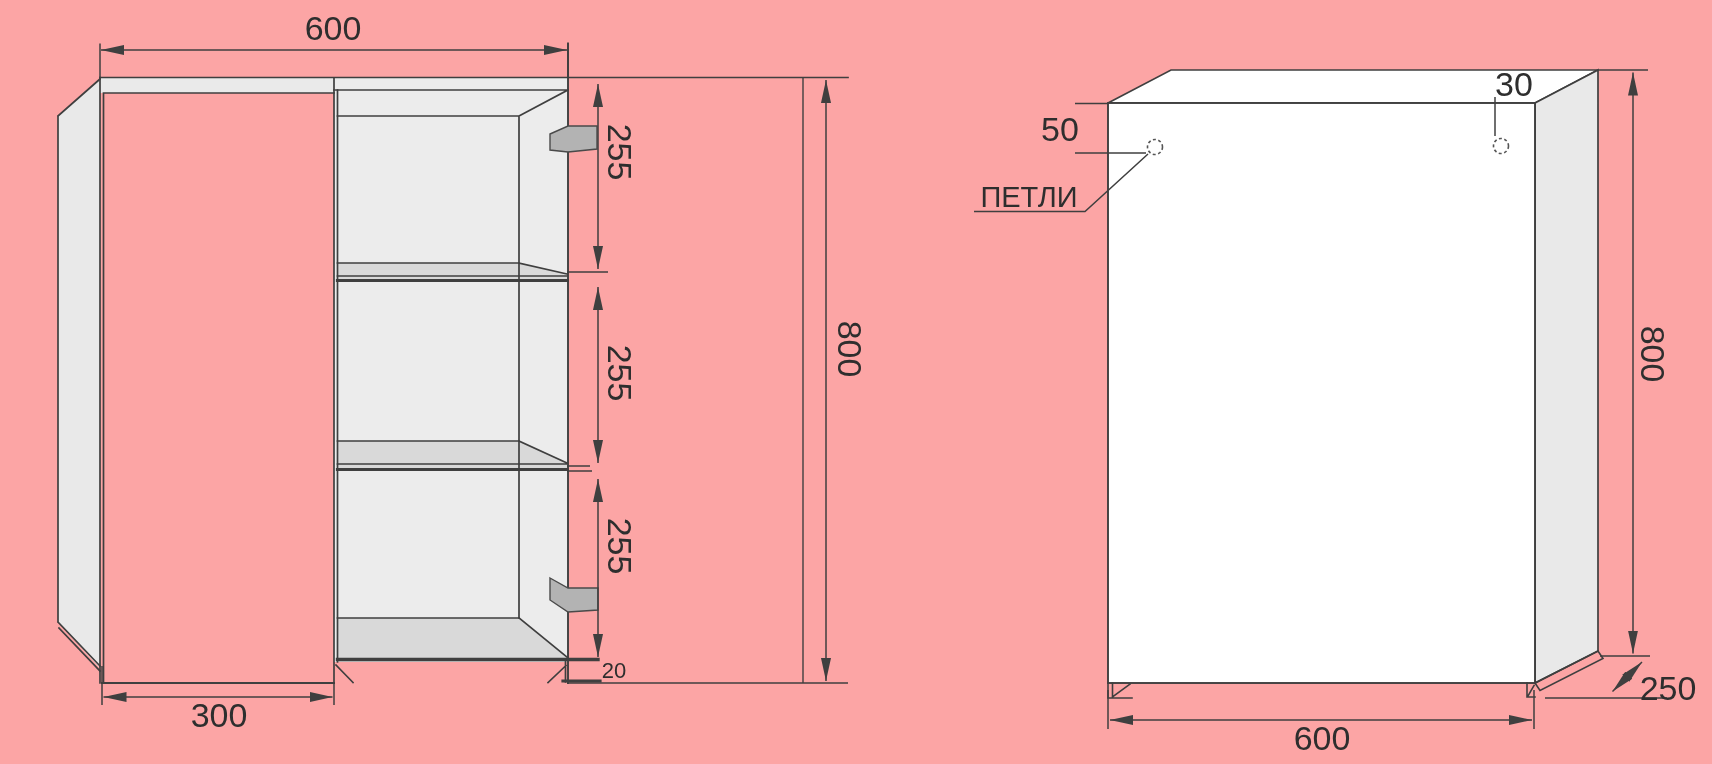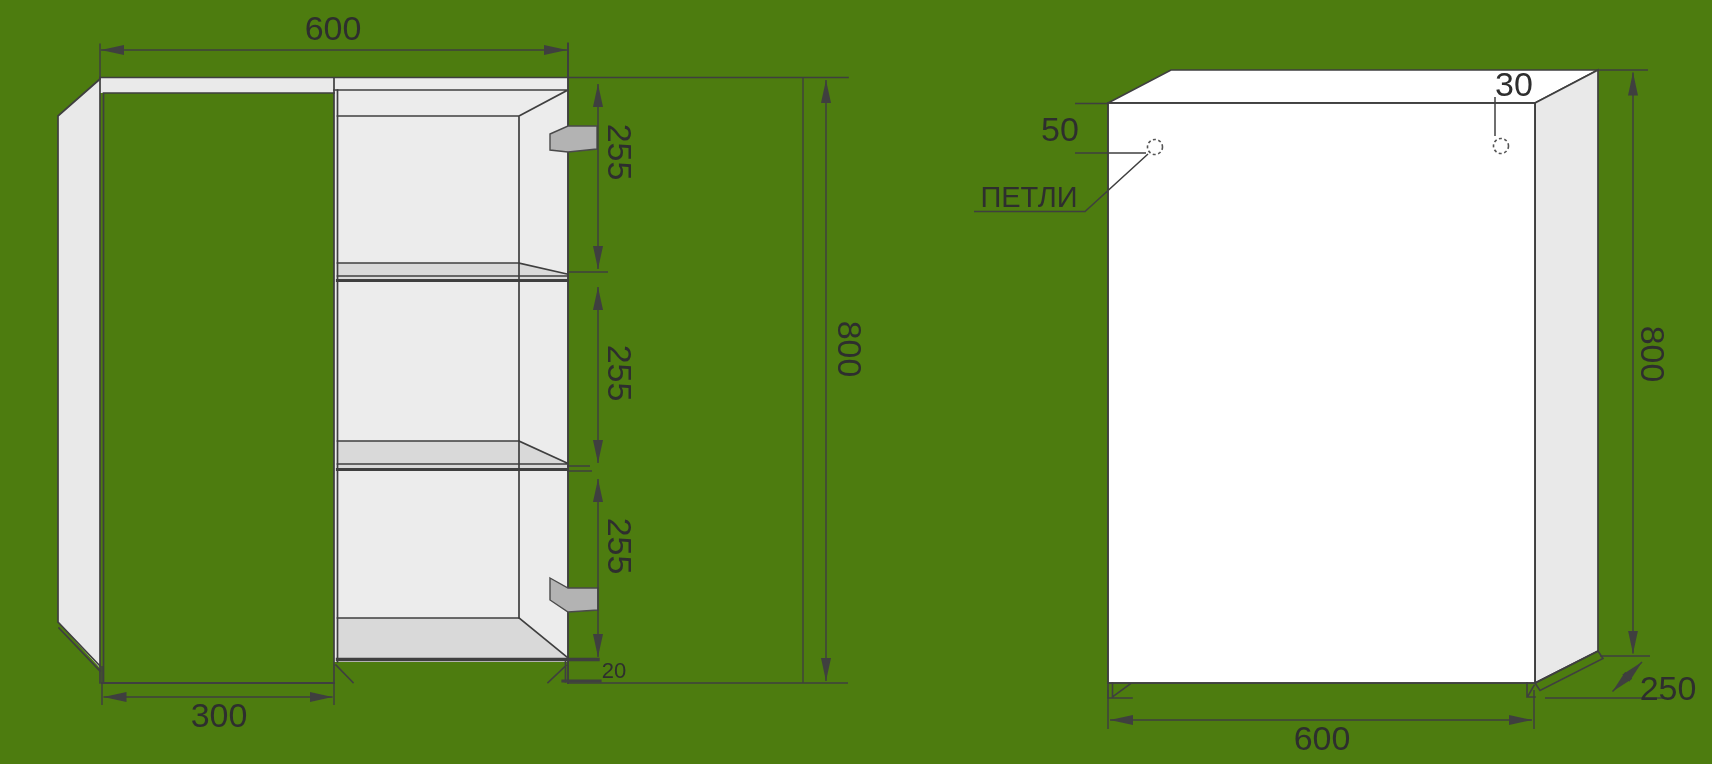--- a/index.html
+++ b/index.html
@@ -1,16 +1,16 @@
 <!DOCTYPE html>
 <html><head>
 <meta charset="utf-8">
 <style>
   html,body{margin:0;padding:0;background:#ffffff;}
-  .stage{position:relative;width:1712px;height:764px;background:#4d7c0f;overflow:hidden;
+  .stage{position:relative;width:1712px;height:764px;background:#fca5a5;overflow:hidden;
          font-family:"Liberation Sans", sans-serif;}
   svg{display:block}
   text{fill:#2e2e2e;font-family:"Liberation Sans", sans-serif;}
   .dim-label{font-size:34px;}
   .dim-label-small{font-size:22px;}
   .callout-label{font-size:29px;}
 </style>
 </head>
 <body>
 

